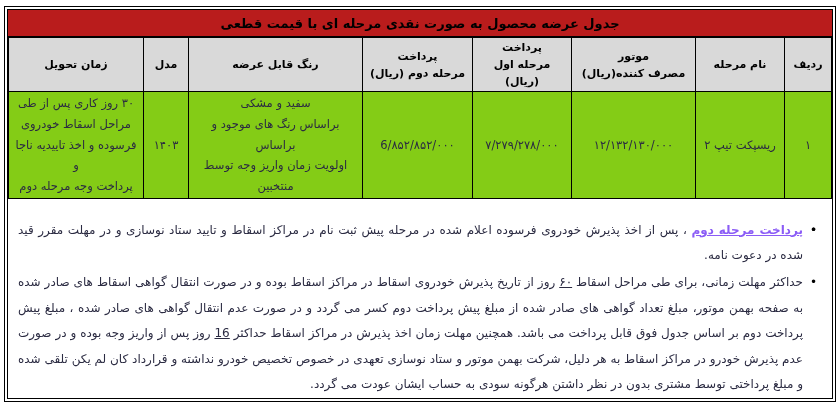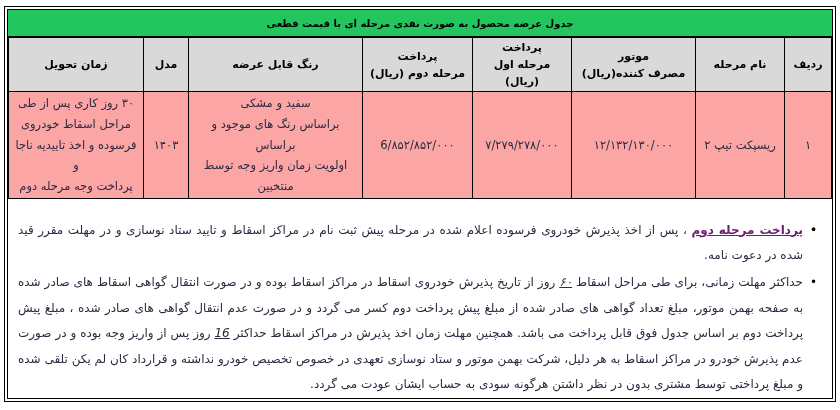--- a/index.html
+++ b/index.html
@@ -12,25 +12,25 @@
   .frame {
     position: absolute;
     left: 4px; top: 6px;
     width: 832px; height: 396px;
     border: 4px double #000;
     direction: rtl;
     background: #fff;
   }
   .title-bar {
     height: 27px;
-    background: #22c55e;
+    background: #b91c1c;
     border-bottom: 1px solid #000;
     display: flex; align-items: center; justify-content: center;
     font-weight: bold;
-    font-size: 10px;
+    font-size: 13px;
     color: #000;
   }
   table.offer {
     width: 100%;
     border-collapse: collapse;
     table-layout: fixed;
   }
   table.offer th, table.offer td {
     border: 1px solid #000;
     text-align: center;
@@ -41,21 +41,21 @@
   }
   table.offer th {
     background: #d9d9d9;
     font-weight: bold;
     font-size: 11px;
     line-height: 1.55;
     height: 38px;
     color: #000;
   }
   table.offer td {
-    background: #fca5a5;
+    background: #84cc16;
     font-size: 11.5px;
     line-height: 1.8;
     height: 91px;
     color: #2b2b42;
   }
   .notes {
     padding: 17px 15px 6px 10px;
     font-size: 12px;
     color: #2b2b42;
   }
@@ -66,22 +66,22 @@
     text-align: justify;
     line-height: 2.12;
     margin-bottom: 2px;
   }
   .blt {
     position: absolute;
     right: 0; top: 0;
     font-size: 12px;
     color: #000;
   }
-  .bu { font-weight: bold; text-decoration: underline; color: #701a75; }
-  .u  { text-decoration: underline; font-style: italic; }
+  .bu { font-weight: bold; text-decoration: underline; color: #8b5cf6; }
+  .u  { text-decoration: underline; }
 </style>
 </head>
 <body>
 
 <div class="frame">
 
   <div class="title-bar">جدول عرضه محصول به صورت نقدی مرحله ای با قیمت قطعی</div>
 
   <table class="offer">
     <colgroup>

